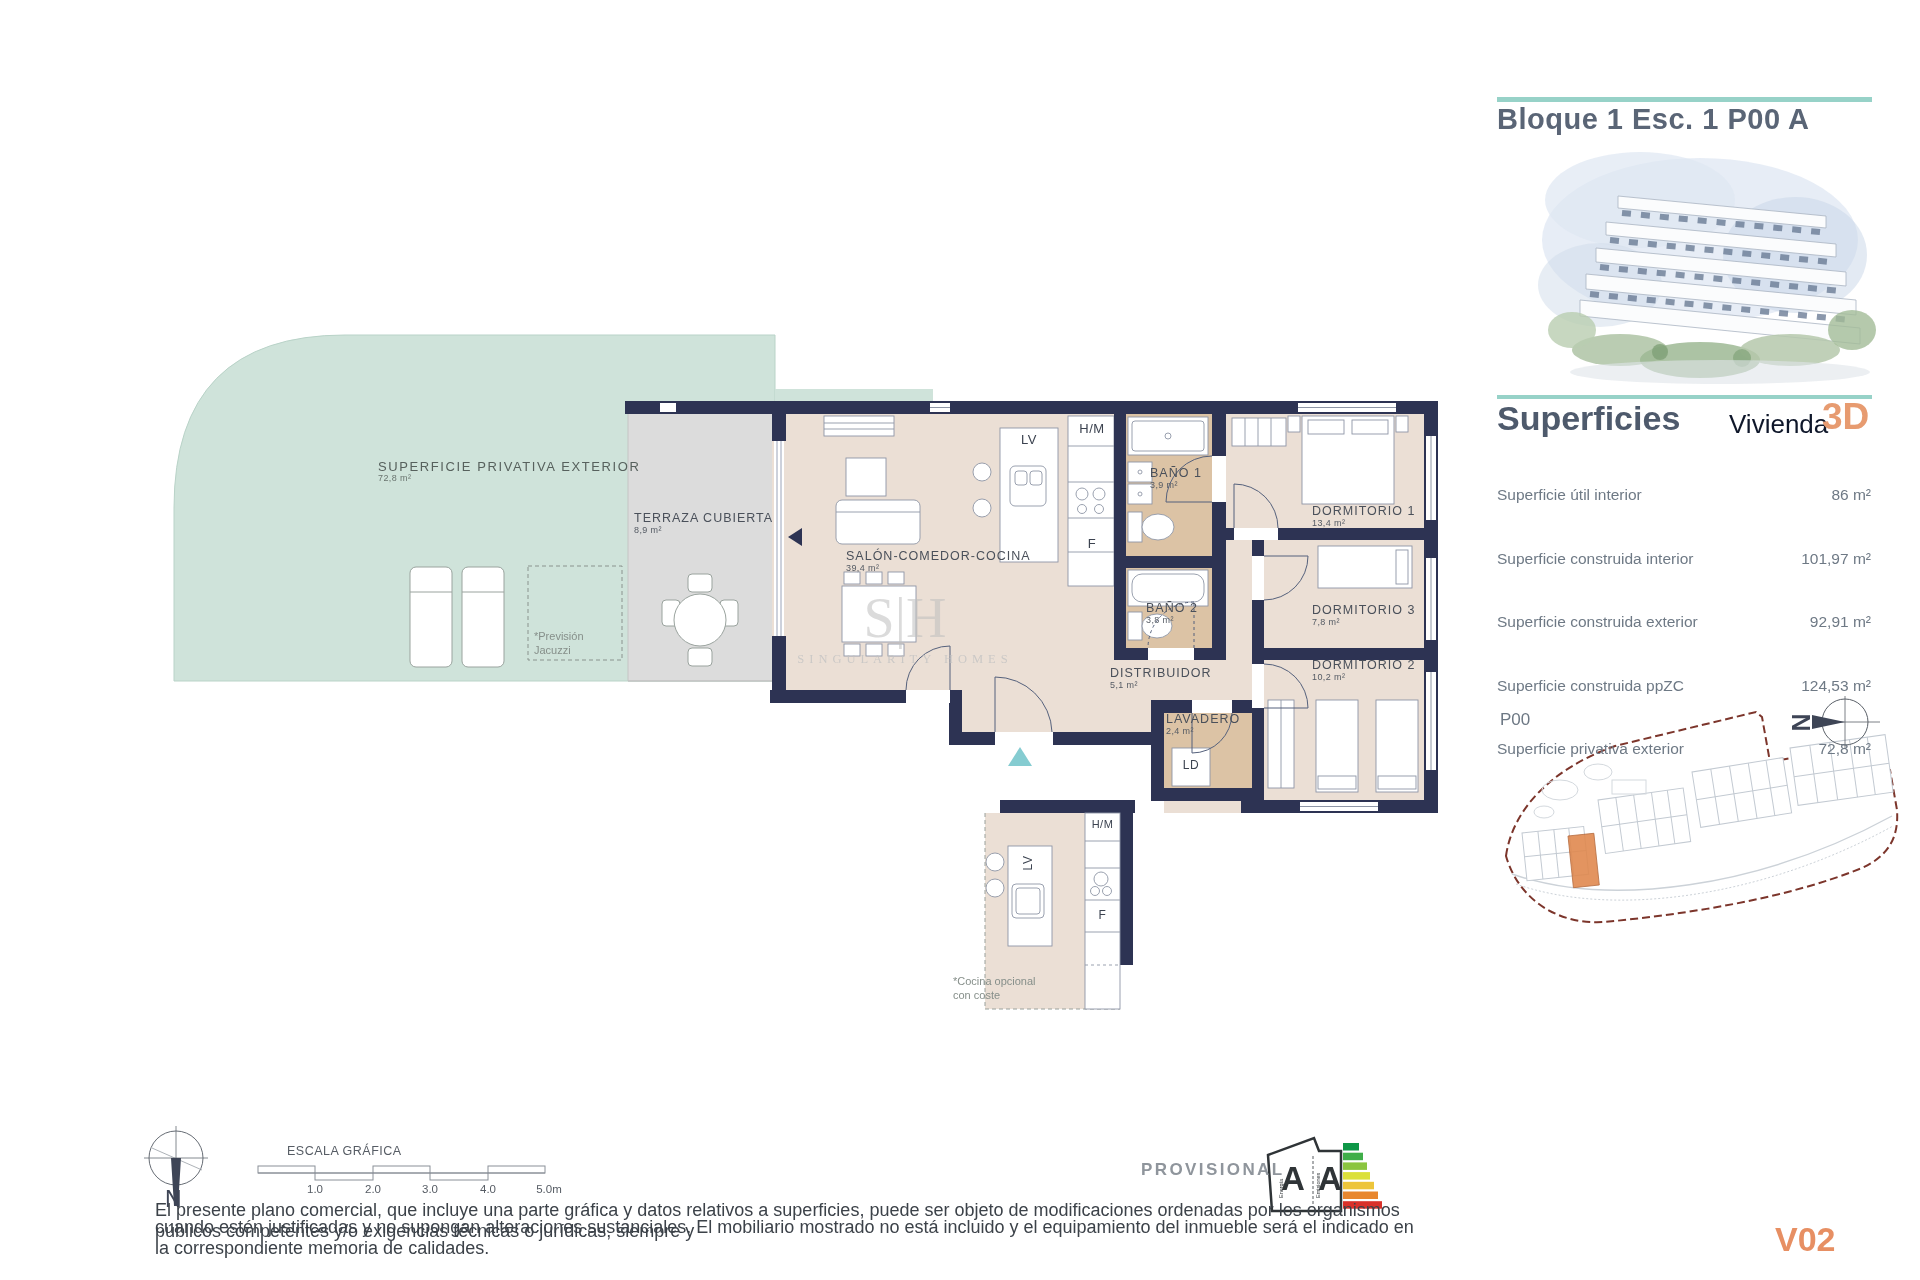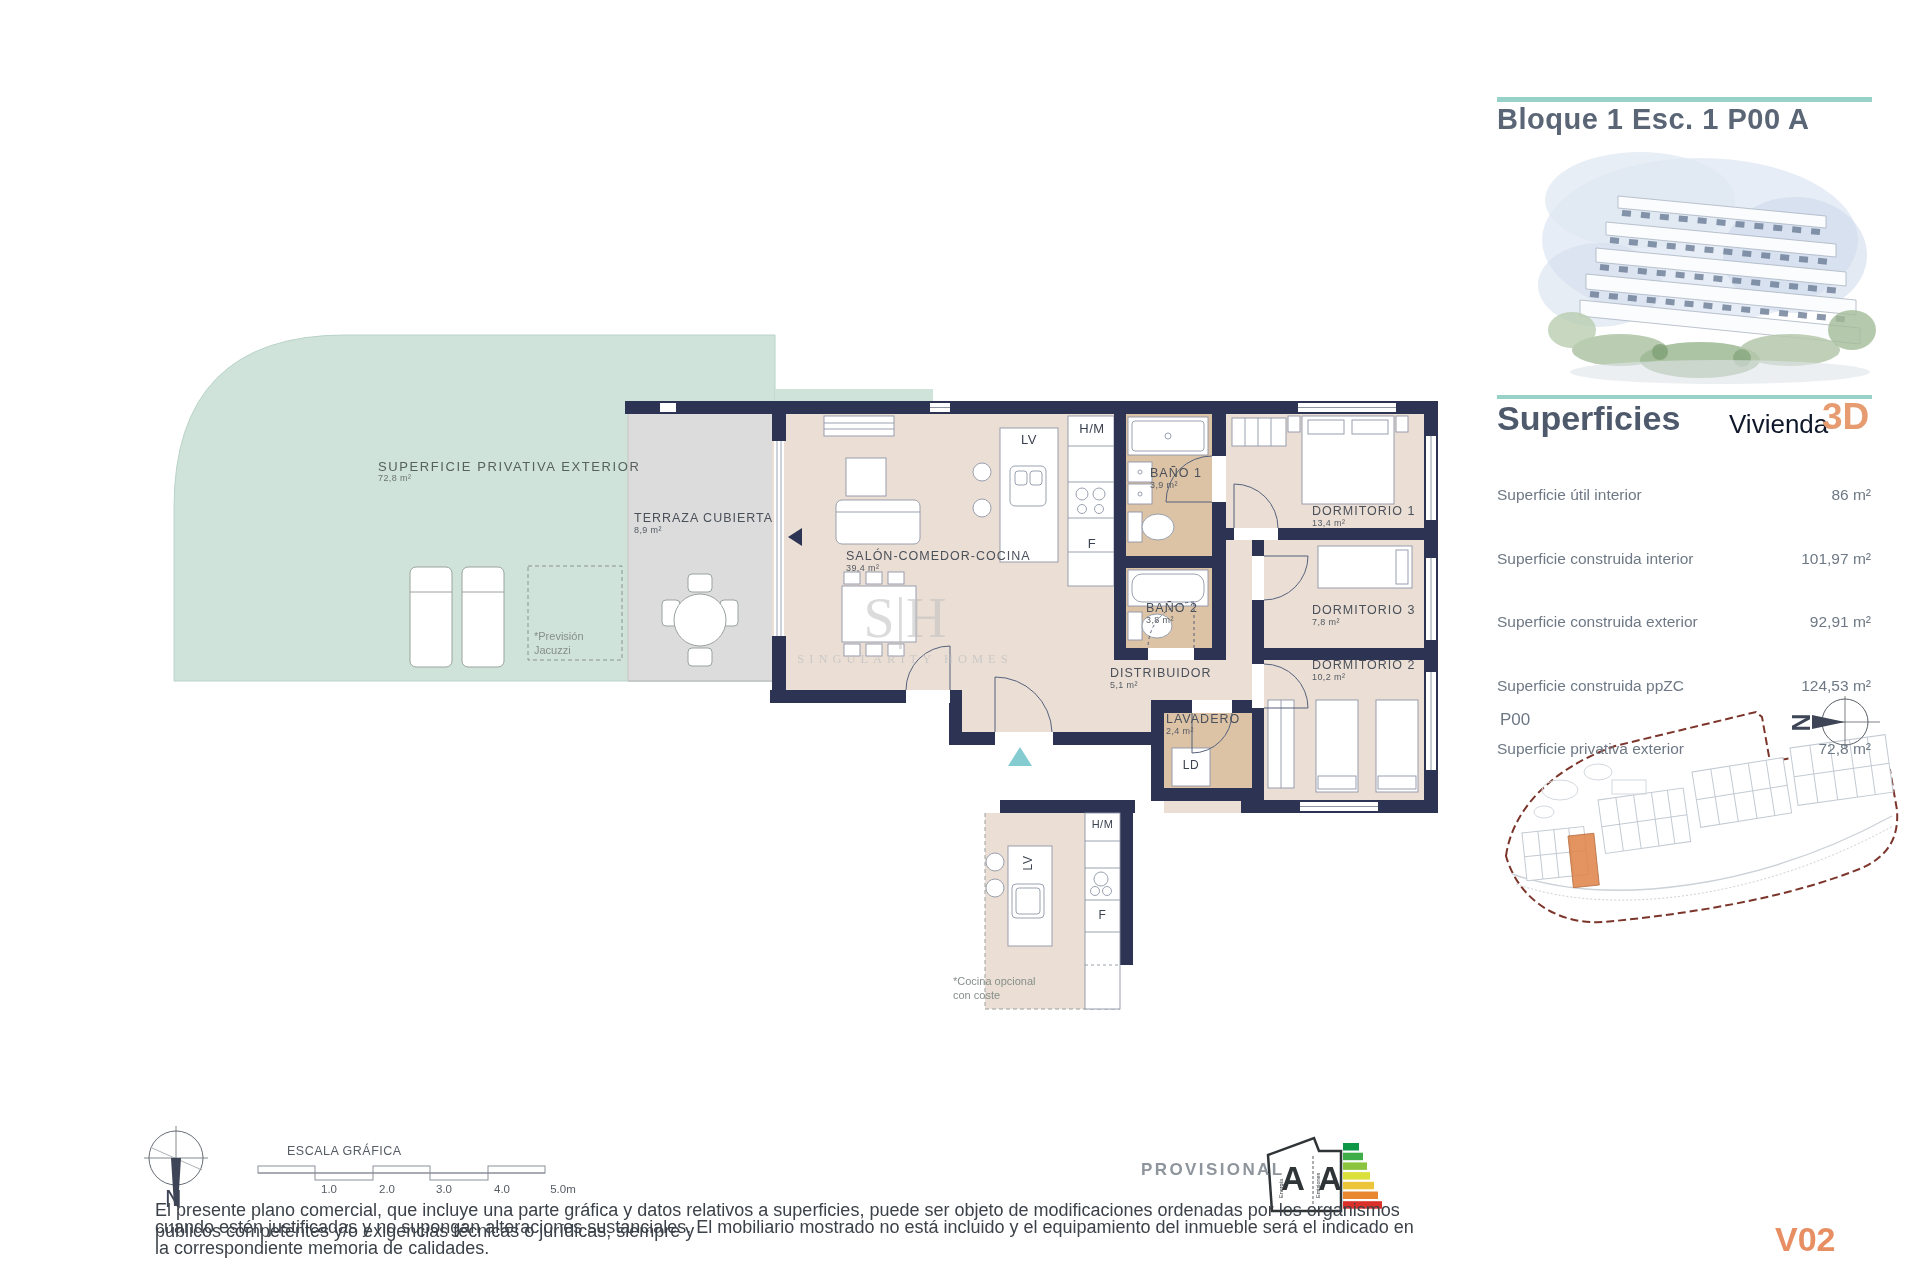--- a/index.html
+++ b/index.html
@@ -22,21 +22,21 @@
   .ext-label{font-size:13px;letter-spacing:1.6px;color:#57615d;}
   .ext-label .ra{color:#6a746f;}
   .small-note{position:absolute;font-size:11px;color:#868f8a;line-height:1.25;white-space:nowrap;}
   .fixture-label{position:absolute;text-align:center;font-size:13px;color:#3c4350;letter-spacing:.5px;}
   .wm-logo{position:absolute;left:828px;top:586px;width:154px;text-align:center;
            font-family:"Liberation Serif",serif;font-size:56px;color:#bfbfbf;opacity:.55;}
   .wm-name{position:absolute;left:788px;top:652px;width:234px;text-align:center;
            font-family:"Liberation Serif",serif;font-size:12.5px;letter-spacing:5px;color:#c3c3c3;opacity:.8;}
   
   .scale-title{position:absolute;left:287px;top:1144px;font-size:12.5px;color:#565c64;letter-spacing:.5px;}
-  .scale-tick{position:absolute;top:1183px;transform:translateX(-50%);font-size:11.5px;color:#565c64;margin-left:14px;}
+  .scale-tick{position:absolute;top:1183px;transform:translateX(-50%);font-size:11.5px;color:#565c64;}
   .provisional{position:absolute;left:1141px;top:1160px;font-size:17px;font-weight:bold;letter-spacing:2.4px;color:#8f959c;}
   .disc{position:absolute;left:155px;width:1260px;font-size:18px;color:#3c4249;}
   .version{position:absolute;left:1775px;top:1220px;font-size:34px;font-weight:bold;color:#e78f63;}
   .north-letter{position:absolute;font-size:23px;color:#3e4556;}
   .energy-letter{position:absolute;font-size:33px;font-weight:bold;color:#2f3437;}
   .energy-caption{position:absolute;font-size:5.5px;color:#2f3437;transform:rotate(-90deg);transform-origin:left top;}
   .rot90{transform:rotate(-90deg);}
 </style>
 </head>
 <body>

